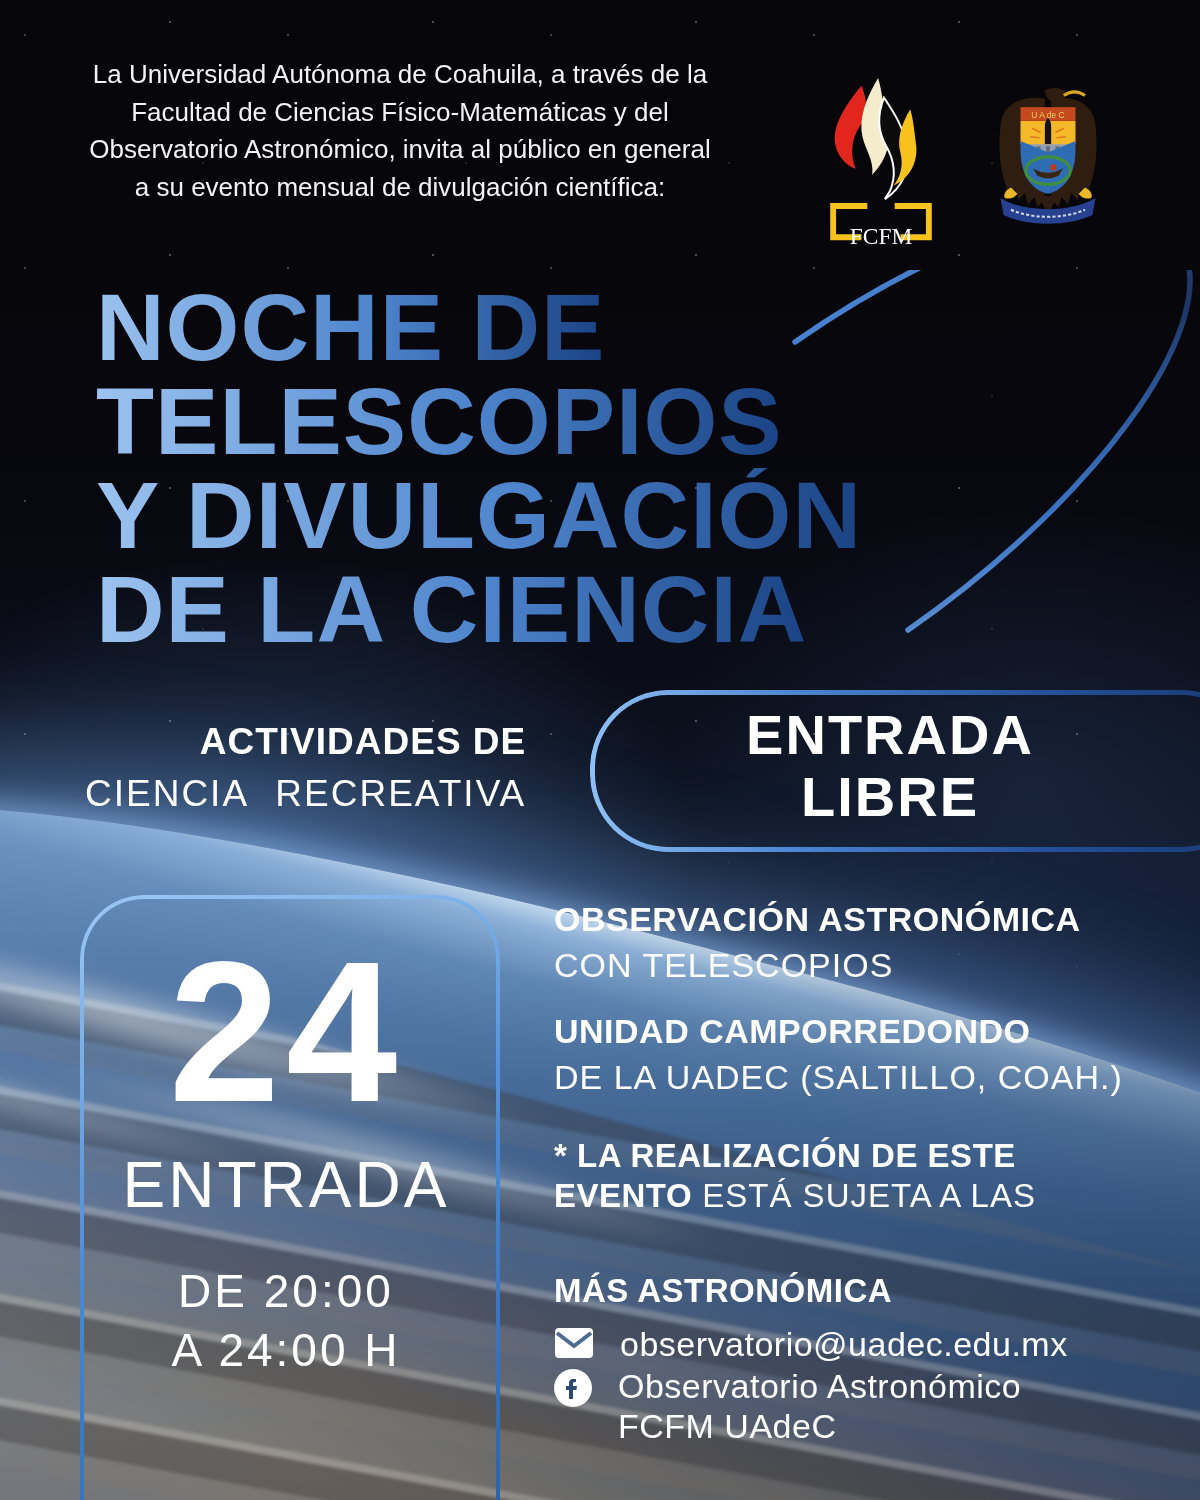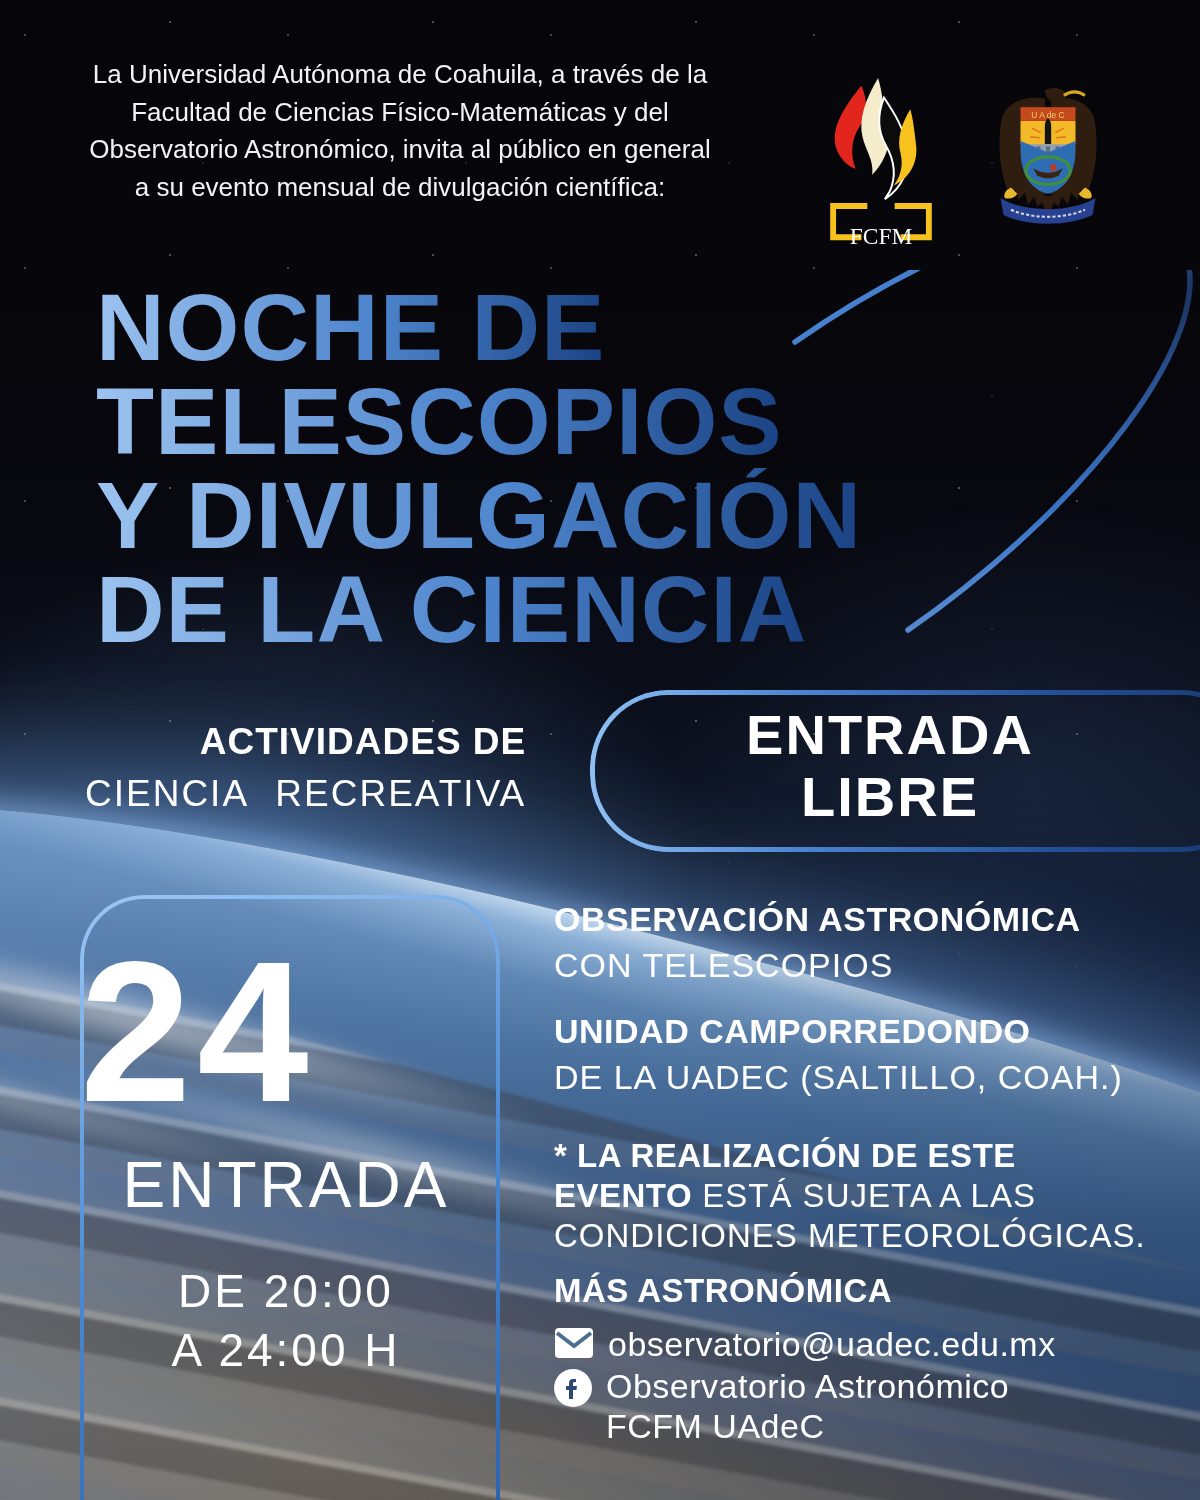--- a/index.html
+++ b/index.html
@@ -74,35 +74,35 @@
     -webkit-mask:linear-gradient(#fff 0 0) content-box, linear-gradient(#fff 0 0);
     -webkit-mask-composite:xor;mask:linear-gradient(#fff 0 0) content-box, linear-gradient(#fff 0 0);
     mask-composite:exclude;}
   .entrada-ring{left:590px;top:690px;width:660px;height:152px;border-radius:78px;padding:5px;
     background:linear-gradient(90deg,#8ec0f5 0%,#4d86d2 30%,#224f97 70%,#17386f 100%);}
   .entrada-text{position:absolute;left:590px;top:690px;width:600px;height:152px;
     display:flex;flex-direction:column;align-items:center;justify-content:center;
     font-weight:bold;font-size:56px;line-height:1.1;letter-spacing:2px;}
   .date-ring{left:80px;top:895px;width:412px;height:700px;border-radius:64px;padding:4px;
     background:linear-gradient(160deg,#9cc8f6 0%,#4a8ad4 45%,#2458a0 100%);}
-  .date-day{position:absolute;left:80px;top:932px;width:412px;
+  .date-day{position:absolute;left:80px;top:932px;width:412px;text-align:center;
     font-weight:bold;font-size:200px;line-height:1;letter-spacing:6px;}
   .date-month{position:absolute;left:80px;top:1148px;width:412px;text-align:center;
     font-size:64px;letter-spacing:3px;}
   .date-time{position:absolute;left:80px;top:1262px;width:412px;text-align:center;
     font-size:46px;line-height:1.28;letter-spacing:3px;white-space:pre-line;}
   
   .detail{position:absolute;left:554px;font-size:34px;line-height:46px;}
   .d-bold{font-weight:bold;letter-spacing:.5px;}
   .d-reg{letter-spacing:1px;}
   .block1{top:896px;}
   .block2{top:1008px;}
   .note{top:1136px;line-height:40px;font-size:33px;}
   .contact-head{position:absolute;left:554px;top:1272px;font-weight:bold;font-size:33px;letter-spacing:.5px;}
-  .contact-row{position:absolute;left:554px;display:flex;align-items:flex-start;gap:14px;
+  .contact-row{position:absolute;left:554px;display:flex;align-items:flex-start;gap:26px;
     font-size:34px;line-height:40px;letter-spacing:.5px;}
   .row-email{top:1324px;}
   .row-fb{top:1366px;}
   .c-icon{flex:0 0 auto;margin-top:3px;}
   .fb-text{white-space:pre-line;}
 </style>
 </head>
 <body>
 
 <div class="poster">
@@ -208,21 +208,20 @@
     <div class="d-bold">OBSERVACIÓN ASTRONÓMICA</div>
     <div class="d-reg">CON TELESCOPIOS</div>
   </div>
   <div class="detail block2">
     <div class="d-bold">UNIDAD CAMPORREDONDO</div>
     <div class="d-reg">DE LA UADEC (SALTILLO, COAH.)</div>
   </div>
   <div class="detail note">
     <div><span class="d-bold">* LA REALIZACIÓN DE ESTE</span></div>
     <div><span class="d-bold">EVENTO</span><span class="d-reg"> ESTÁ SUJETA A LAS</span></div>
-    <div class="d-reg">CONDICIONES METEOROLÓGICAS.</div>
   </div>
 
   <div class="contact-head">MÁS ASTRONÓMICA</div>
 
   <div class="contact-row row-email">
     <svg class="c-icon" width="40" height="32" viewBox="0 0 40 32">
       <rect x="1" y="1" width="38" height="30" rx="4" fill="#ffffff"></rect>
       <path d="M3 6 L20 19 L37 6" fill="none" stroke="#4e6d92" stroke-width="4"></path>
     </svg>
     <span>observatorio@uadec.edu.mx</span>

